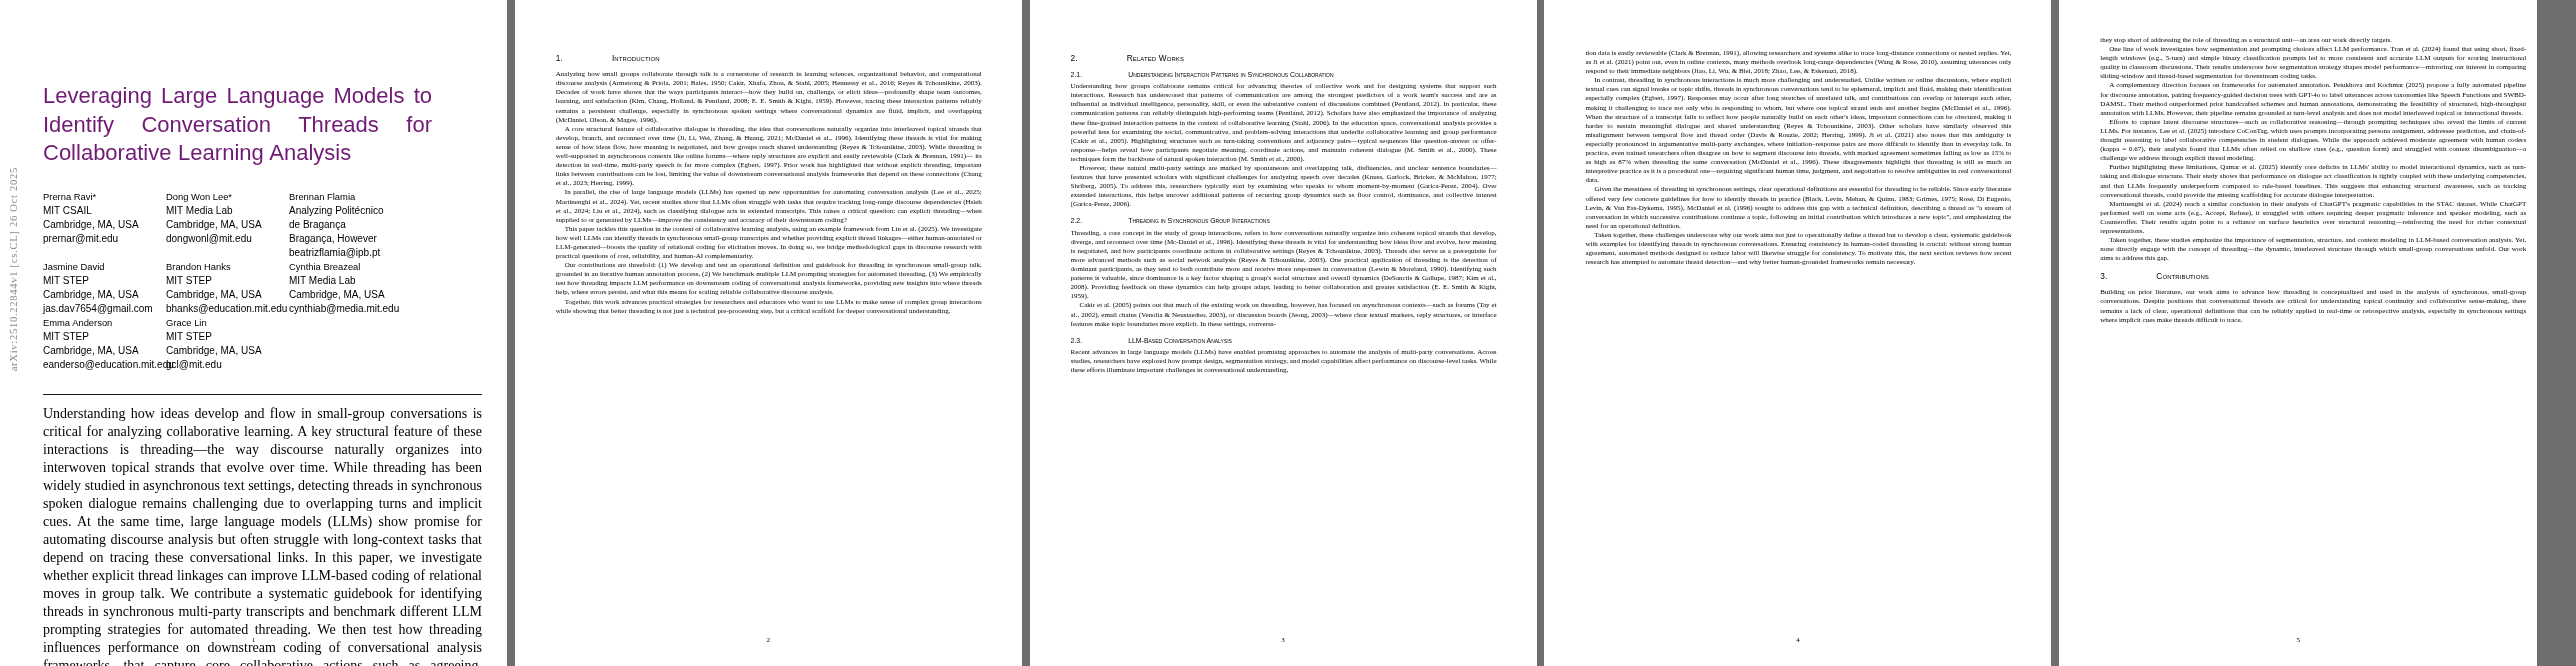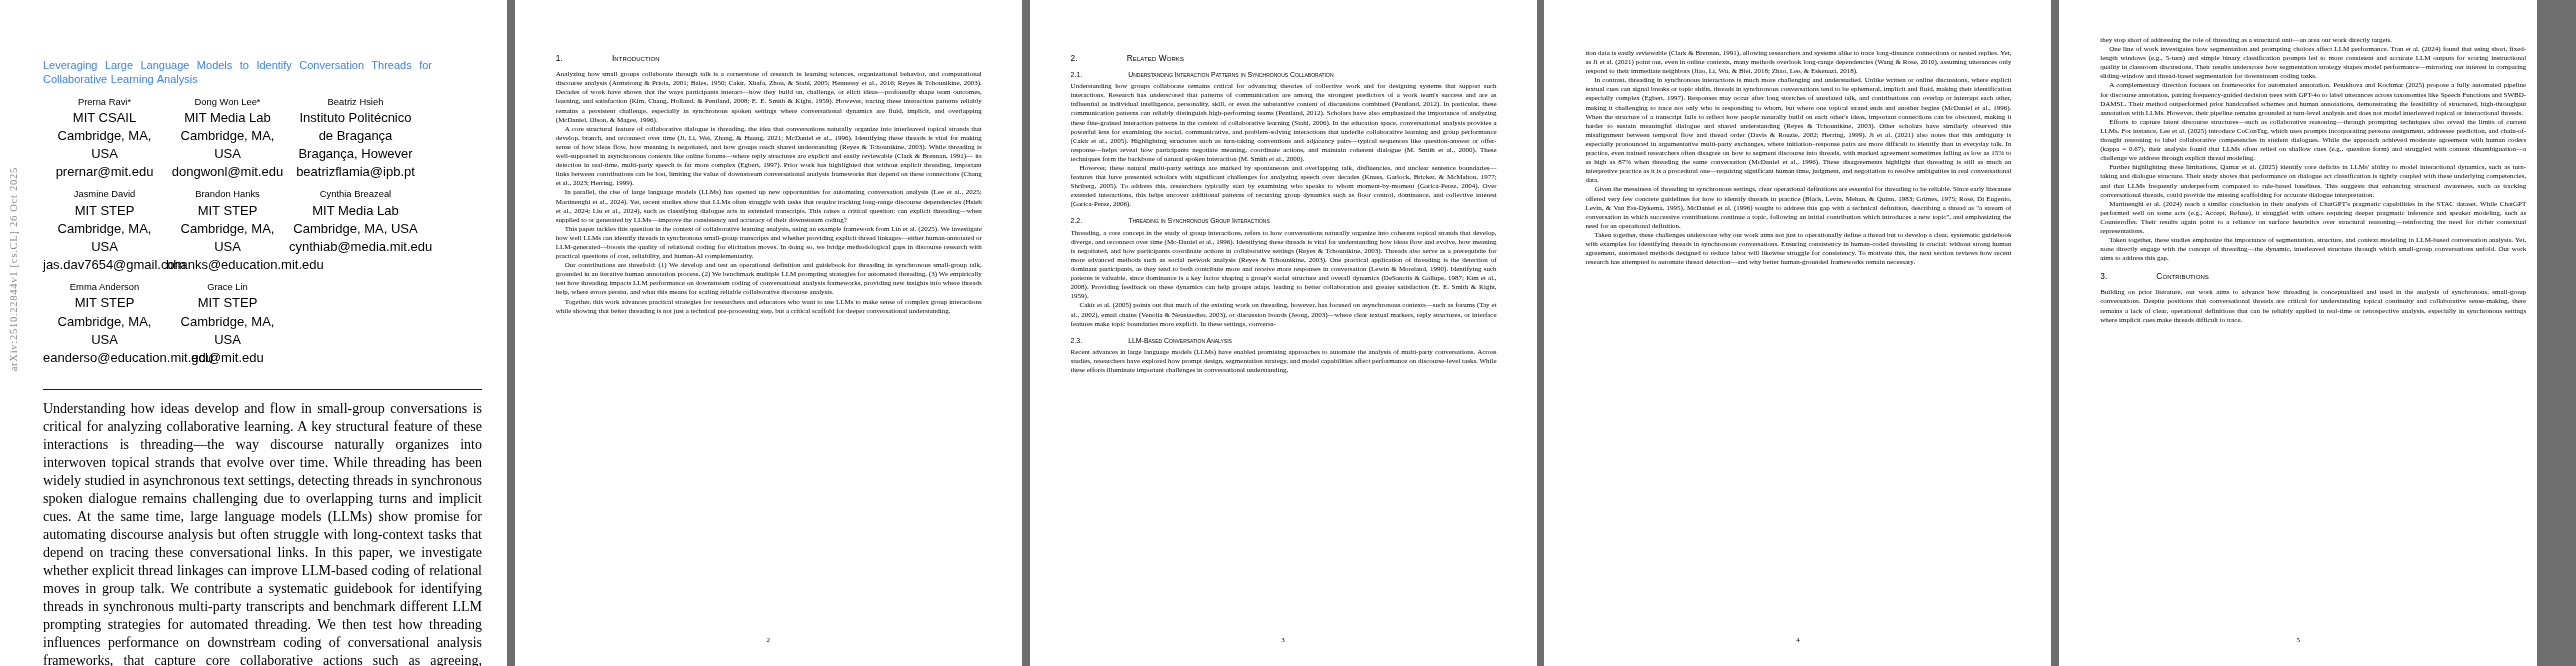--- a/index.html
+++ b/index.html
@@ -48,48 +48,47 @@
   
   .p1-body {
     position: absolute;
     left: 43px;
     top: 0;
     width: 439px;
     height: 667px;
   }
   .title {
     font-family: "Liberation Sans", sans-serif;
-    font-size: 11px;
+    font-size: 22px;
     line-height: 1.30;
     font-weight: 400;
-    color: #3b82f6;
-    margin: 58px 0 0 0;
+    color: #701a75;
+    margin: 82px 0 0 0;
     text-align: justify;
     text-align-last: left;
     width: 389px;
     word-spacing: 0.6px;
   }
   .authors {
-    margin-top: 9px;
+    margin-top: 23px;
     display: grid;
     grid-template-columns: 123px 123px 133px;
-    row-gap: 7px;
+    row-gap: 1px;
     width: 389px;
-    text-align: center;
   }
   .author .name {
     font-family: "Liberation Sans", sans-serif;
     font-size: 9.4px;
     line-height: 1.28;
     color: #000;
     margin-bottom: 1.1px;
   }
   .author .line {
     font-family: "Liberation Sans", sans-serif;
-    font-size: 13px;
+    font-size: 10px;
     line-height: 1.40;
     color: #000;
   }
   .rule {
     margin: 22px 0 0 0;
     border: none;
     border-top: 1.2px solid #1a1a1a;
     width: 439px;
   }
   .abstract {
@@ -178,22 +177,22 @@
         </div>
 
         <div class="author">
           <div class="name">Dong Won Lee*</div>
           <div class="line">MIT Media Lab</div>
           <div class="line">Cambridge, MA, USA</div>
           <div class="line">dongwonl@mit.edu</div>
         </div>
 
         <div class="author">
-          <div class="name">Beatriz Hsieh</div>
-          <div class="line">Instituto Politécnico</div>
+          <div class="name">Brennan Flamia</div>
+          <div class="line">Analyzing Politécnico</div>
           <div class="line">de Bragança</div>
           <div class="line">Bragança, However</div>
           <div class="line">beatrizflamia@ipb.pt</div>
         </div>
 
         <div class="author">
           <div class="name">Jasmine David</div>
           <div class="line">MIT STEP</div>
           <div class="line">Cambridge, MA, USA</div>
           <div class="line">jas.dav7654@gmail.com</div>

